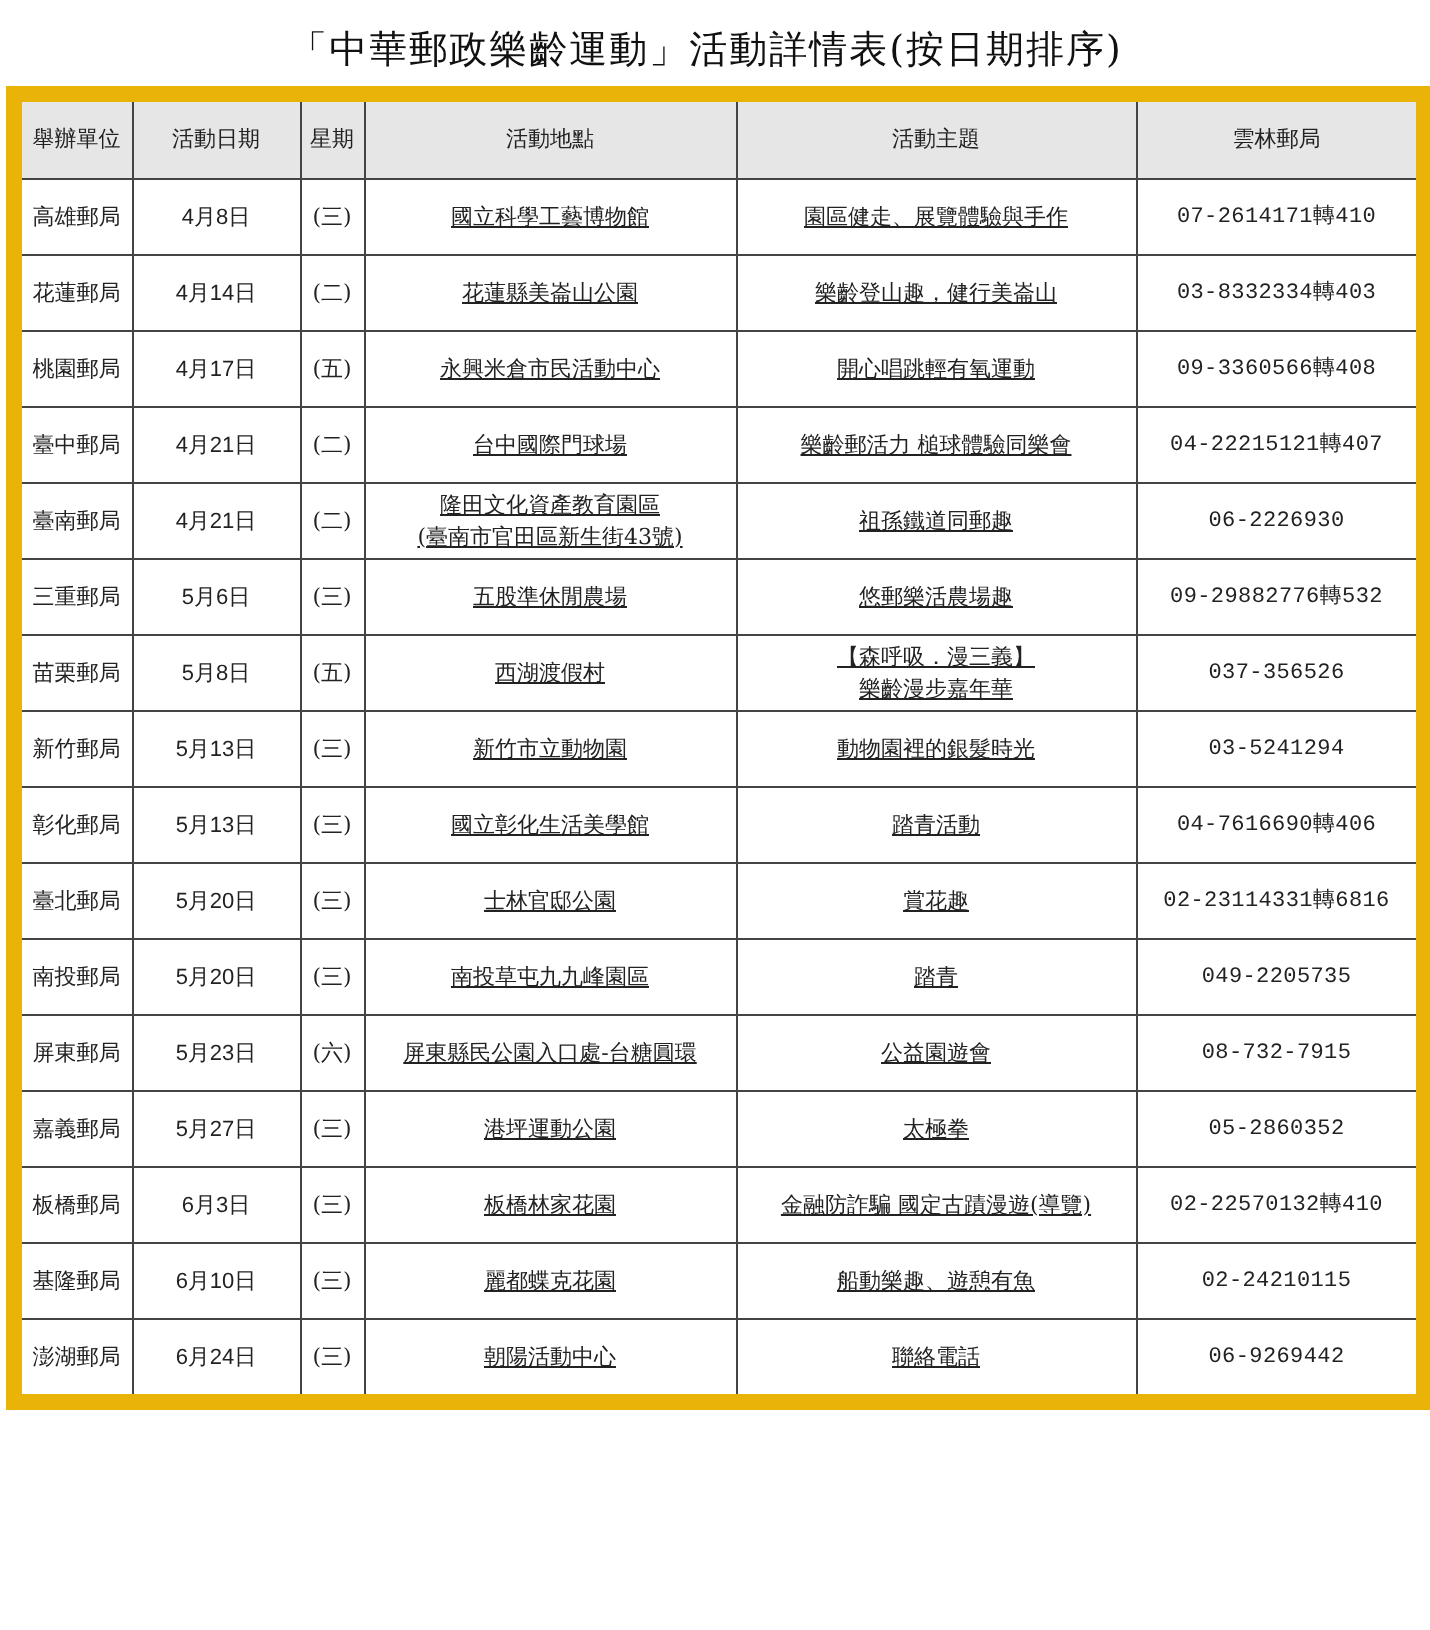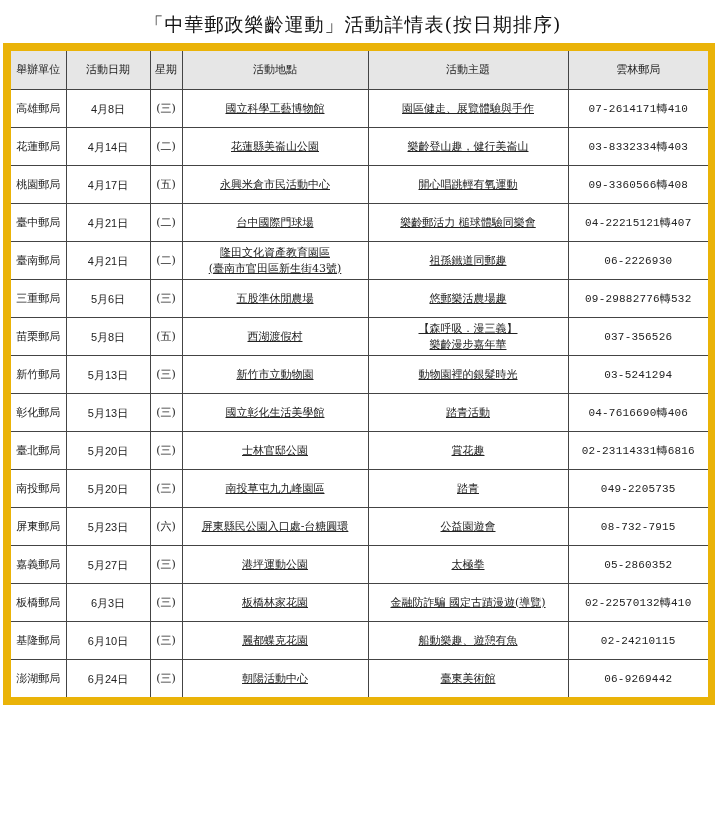--- a/index.html
+++ b/index.html
@@ -285,18 +285,18 @@
         <td class="col-phone">02-24210115</td>
       </tr>
       <tr>
         <td class="col-unit">澎湖郵局</td>
         <td class="col-date">6月24日</td>
         <td class="col-weekday">(三)</td>
         <td class="col-location">
           <span class="cell-line">朝陽活動中心</span>
         </td>
         <td class="col-theme">
-          <span class="cell-line">臺東美術館</span>
+          <span class="cell-line">聯絡電話</span>
         </td>
         <td class="col-phone">06-9269442</td>
       </tr>
     </tbody>
 </table>
 
 </body></html>

